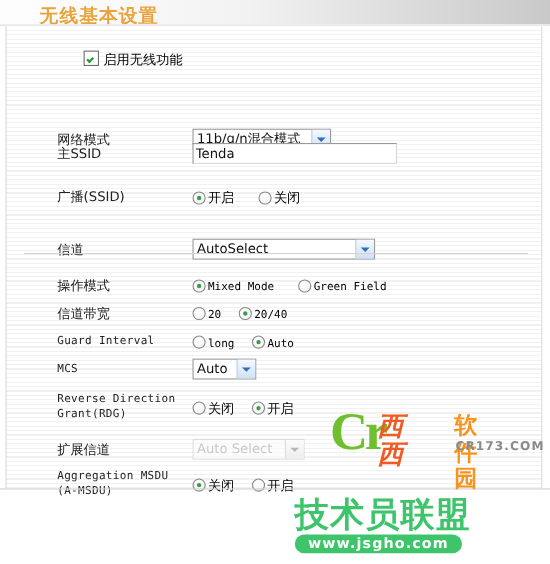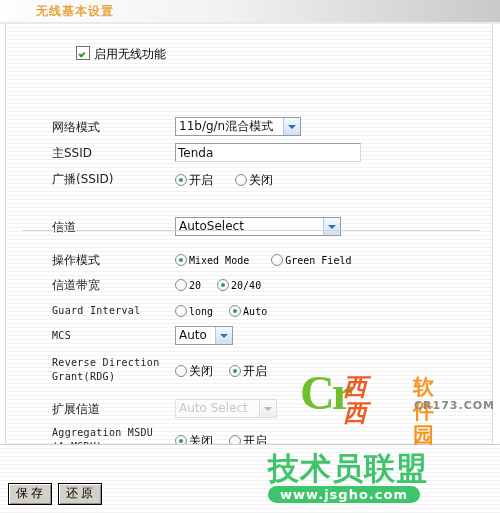--- a/index.html
+++ b/index.html
@@ -23,21 +23,21 @@
   }
 
   
   #header{
     position:absolute;left:0;top:0;width:500px;height:22px;
     background:linear-gradient(to right,#fdfdfd 0%,#fafafa 18%,#f2f2f2 45%,#d9d9d9 78%,#c9c9c9 100%);
   }
   #header .title{
     position:absolute;left:36px;top:3px;
     font-family:"DejaVu Sans","Liberation Sans",sans-serif;
-    font-size:12px;font-weight:bold;color:#e8a33d;
+    font-size:17px;font-weight:bold;color:#e8a33d;
     letter-spacing:1px;
     text-shadow:0 1px 0 #fff;
   }
   #headerline{position:absolute;left:0;top:22px;width:500px;height:2px;background:#e9e9e9;}
 
   
   #content{
     position:absolute;left:0;top:24px;width:500px;height:420px;
   }
   #leftedge{position:absolute;left:0;top:24px;width:5px;height:420px;background:#ffffff;border-right:1px solid #d8d8d8;}
@@ -200,21 +200,21 @@
       <div class="fld">
         <span class="selwrap">
           <select class="sel" style="width:126px">
             <option>11b/g/n混合模式</option>
           </select>
           <span class="arrow"></span>
         </span>
       </div>
     </div>
 
-    <div class="row" style="top:82px">
+    <div class="row" style="top:69px">
       <div class="lbl">主SSID</div>
       <div class="fld">
         <input class="txt" type="text" value="Tenda" style="">
       </div>
     </div>
 
     <div class="row" style="top:108px">
       <div class="lbl">广播(SSID)</div>
       <div class="fld" style="top:6px">
         <span class="ropt">
@@ -320,25 +320,20 @@
         </span>
       </div>
     </div>
 
   </div>
 
   <div id="leftedge"></div>
   <div id="rightedge"></div>
 
   <div id="footsep"></div>
-  <div id="footer" class="stripes">
-    <div id="btnbar">
-      <button class="btn">保存</button><button class="btn">还原</button>
-    </div>
-  </div>
 
   <div class="wm" id="wm-cr">
     <div class="gmark">Cr</div>
     <div class="red">西西</div>
     <div class="orange">软件园</div>
     <div class="dom">CR173.COM</div>
   </div>
 
   <div class="wm" id="wm-js">
     <div class="big">技术员联盟</div>

